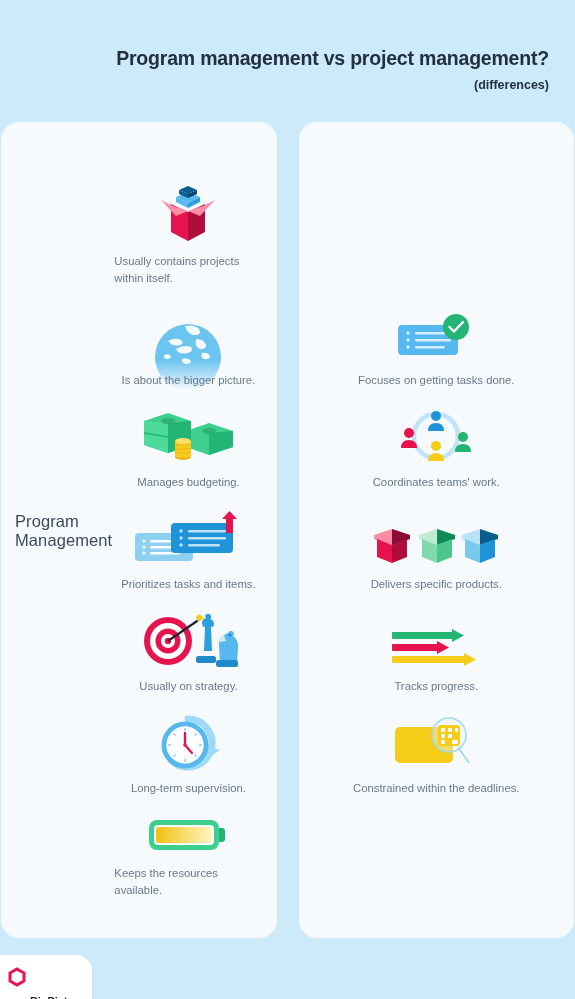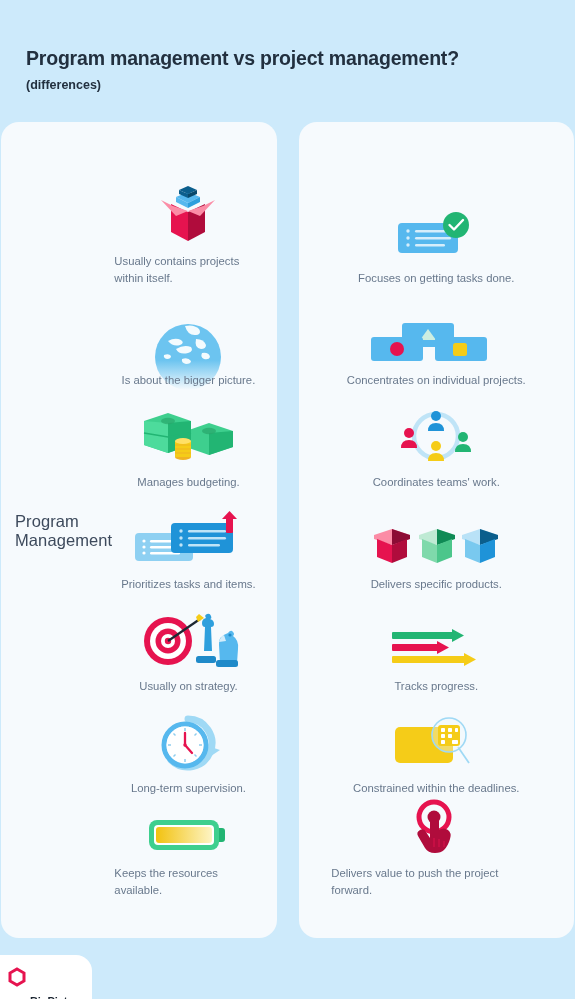--- a/index.html
+++ b/index.html
@@ -5,21 +5,21 @@
   * { box-sizing: border-box; margin: 0; padding: 0; }
   html, body {
     width: 575px; height: 999px;
     background: #cdeafb;
     font-family: "Liberation Sans", sans-serif;
     overflow: hidden;
   }
   .page { position: relative; width: 575px; height: 999px; background: #cdeafb; }
 
   
-  .header { padding: 46px 26px 0; text-align: left; }
+  .header { padding: 46px 26px 0; text-align: right; }
   .title {
     font-size: 19.5px; font-weight: bold; color: #22303f;
     letter-spacing: -0.2px; line-height: 1.25;
   }
   .subtitle {
     margin-top: 8px; font-size: 12.5px; font-weight: bold; color: #22303f;
   }
 
   
   .columns {
@@ -269,33 +269,20 @@
                 <rect x="23" y="26" width="36" height="2.6" rx="1.3"></rect>
                 <rect x="23" y="33" width="30" height="2.6" rx="1.3"></rect>
               </g>
               <circle cx="64" cy="14" r="13" fill="#22b573"></circle>
               <path d="M57.5 14 l4.5 4.5 l9 -9.5" stroke="#ffffff" stroke-width="2.4" fill="none" stroke-linecap="round" stroke-linejoin="round"></path>
             </svg>
           </div>
           <div class="caption">Focuses on getting tasks done.</div>
         </div>
 
-        <div class="item">
-          <div class="art">
-            <svg width="130" height="48" viewBox="0 0 130 48">
-              <rect x="31" y="8" width="52" height="24" rx="3" fill="#56b8ee"></rect>
-              <path d="M57 14 l8 11 h-16z" fill="#cdeee1"></path>
-              <rect x="0" y="22" width="52" height="24" rx="3" fill="#56b8ee"></rect>
-              <circle cx="26" cy="34" r="7" fill="#e6134f"></circle>
-              <rect x="64" y="22" width="52" height="24" rx="3" fill="#56b8ee"></rect>
-              <rect x="82" y="28" width="14" height="13" rx="2.5" fill="#f5cc18"></rect>
-            </svg>
-          </div>
-          <div class="caption">Concentrates on individual projects.</div>
-        </div>
 
         <div class="item">
           <div class="art">
             <svg width="82" height="58" viewBox="0 0 82 58">
               <circle cx="41" cy="29" r="22" fill="none" stroke="#bfe4f7" stroke-width="4.5"></circle>
               <g fill="#1f93d8">
                 <circle cx="41" cy="9" r="5"></circle>
                 <path d="M33 24 q0 -8 8 -8 q8 0 8 8z"></path>
               </g>
               <g fill="#e6134f">
@@ -375,35 +362,20 @@
                 <rect x="50" y="19" width="4" height="4" rx="0.8"></rect>
                 <rect x="57" y="19" width="4" height="4" rx="0.8"></rect>
                 <rect x="50" y="25" width="4" height="4" rx="0.8"></rect>
                 <rect x="61" y="25" width="6" height="4" rx="0.8"></rect>
               </g>
             </svg>
           </div>
           <div class="caption">Constrained within the deadlines.</div>
         </div>
 
-        <div class="item">
-          <div class="art">
-            <svg width="60" height="56" viewBox="0 0 60 56">
-              <circle cx="28" cy="17" r="15" fill="none" stroke="#e6134f" stroke-width="5"></circle>
-              <circle cx="28" cy="17" r="6.5" fill="#b00c3c"></circle>
-              <path d="M24 17 q0 -4 4.5 -4 q4.5 0 4.5 4 l0 13 q5 -3 9 0 q4 3 2 9 q-2 7 -6 11 q-3 3 -9 3 q-7 0 -10 -5 l-7 -12 q-2 -4 2 -6 q4 -2 6 2 l4 6 z" fill="#b00c3c"></path>
-              <g stroke="#e6134f" stroke-width="1.4" opacity="0.6">
-                <path d="M28 38 v9"></path>
-                  <path d="M33 39 v8"></path>
-                  <path d="M38 41 v6"></path>
-              </g>
-            </svg>
-          </div>
-          <div class="caption">Delivers value to push the project forward.</div>
-        </div>
 
       </div>
     </div>
   </div>
 
   <div class="logo-chip">
     <span>
       <svg width="16" height="18" viewBox="0 0 16 18">
         <path d="M8 1 L15 5 L15 13 L8 17 L1 13 L1 5 Z" fill="none" stroke="#e6134f" stroke-width="3"></path>
       </svg>

